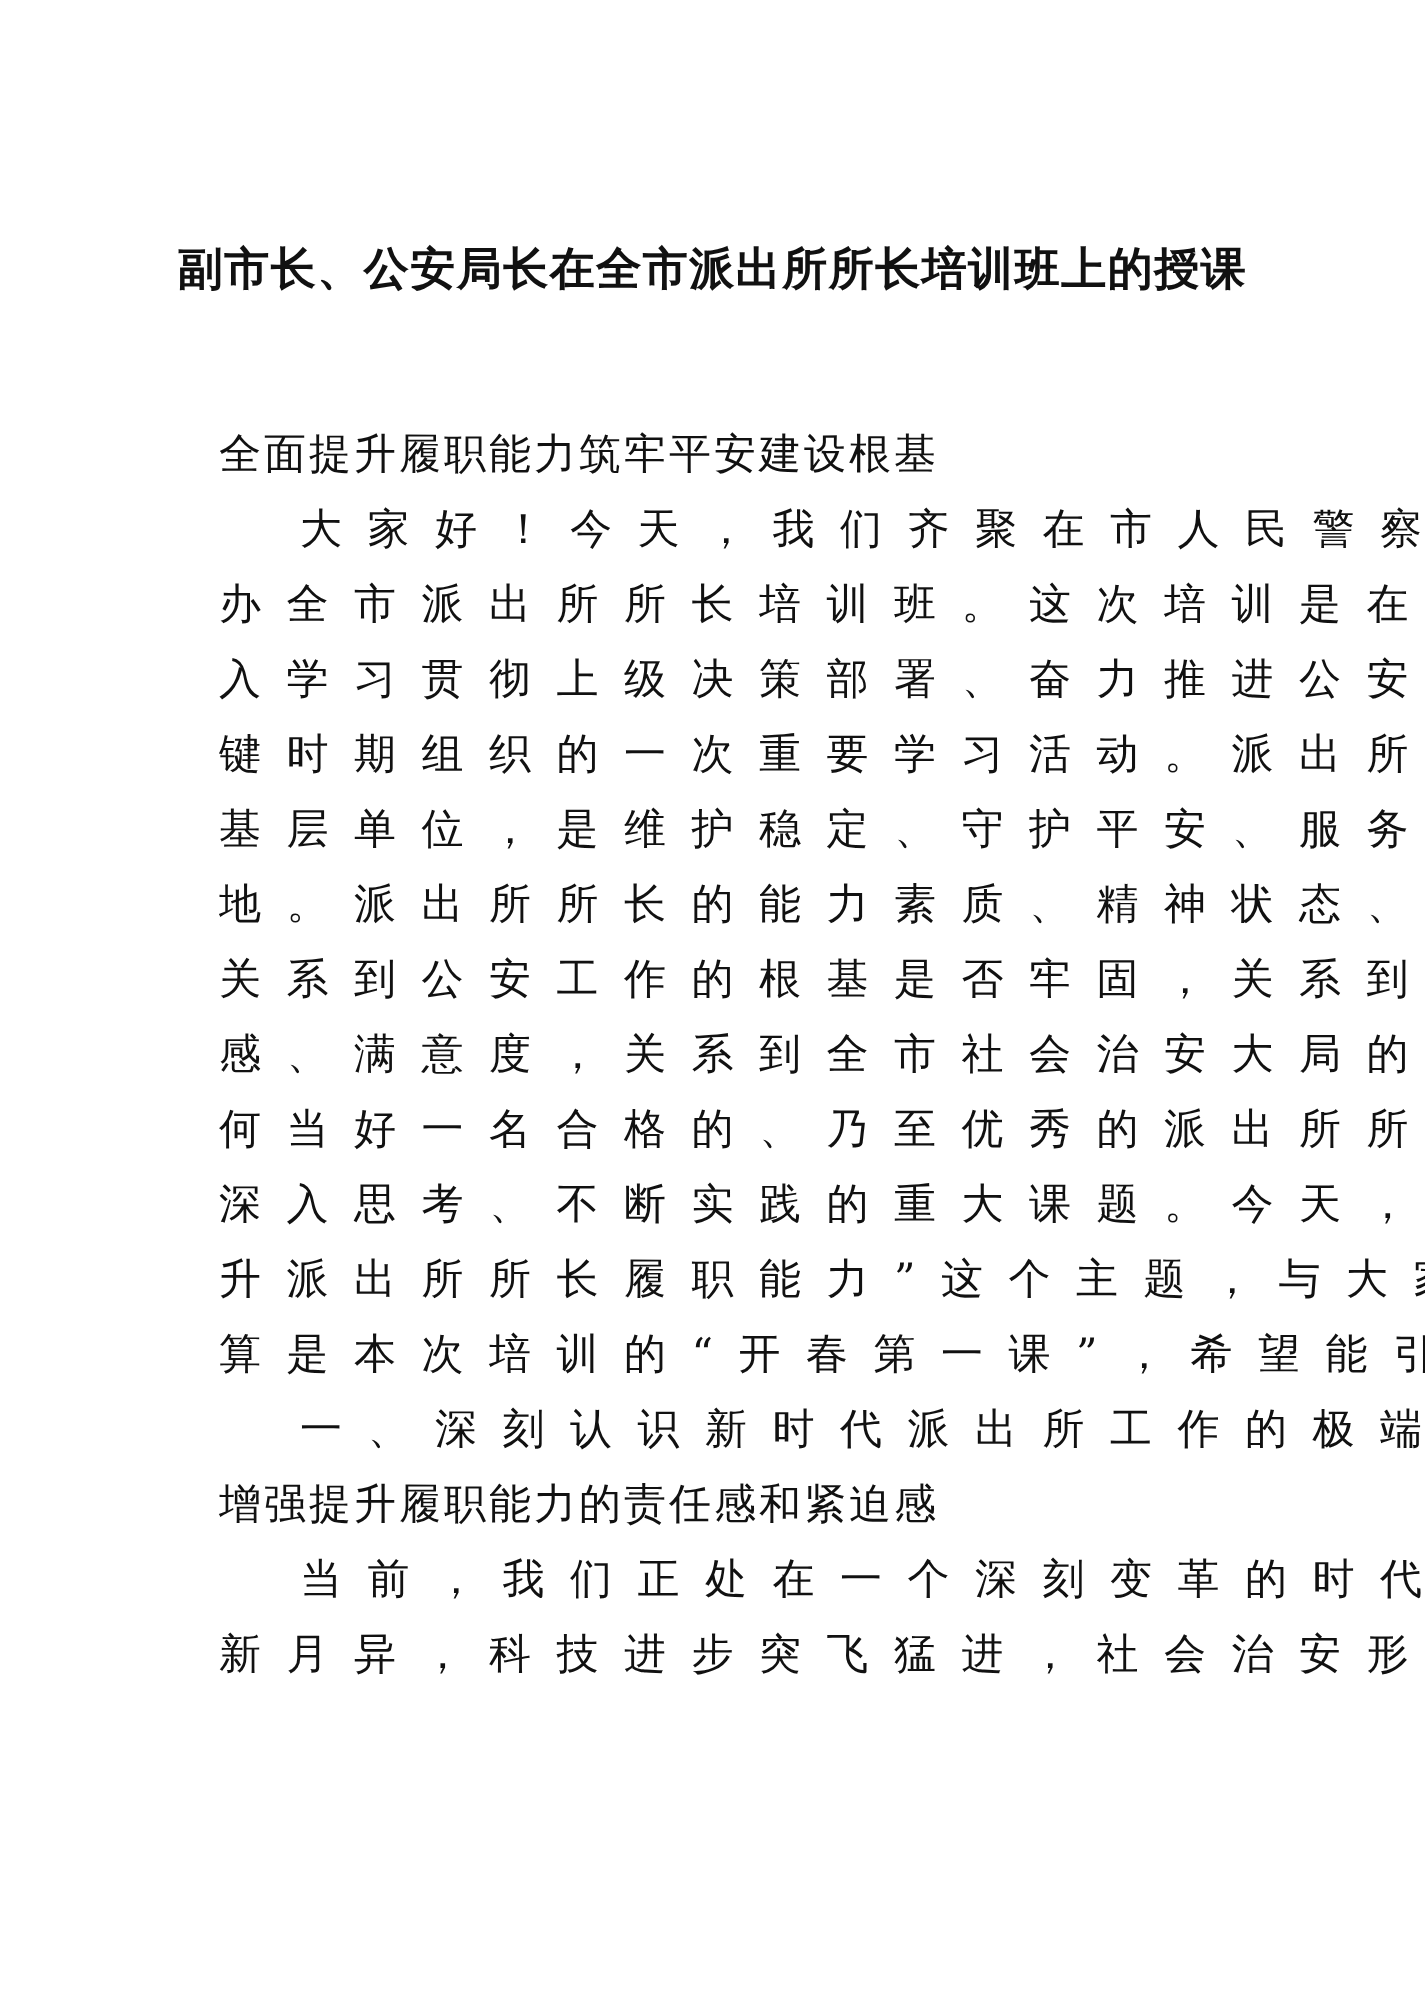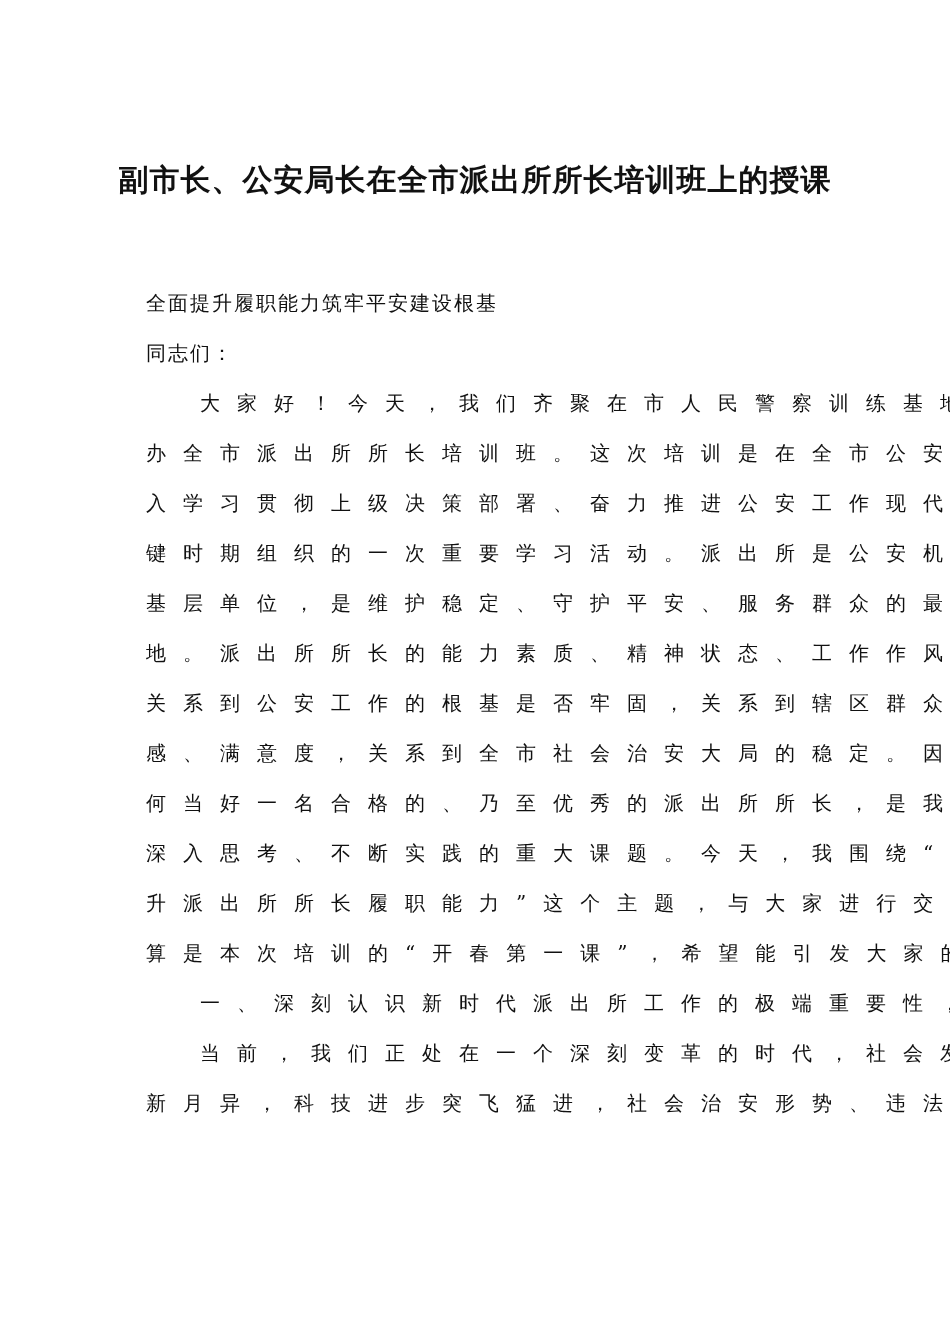--- a/index.html
+++ b/index.html
@@ -36,21 +36,21 @@
     }
     .body-block {
       position: absolute;
       left: 146px;
       top: 278px;
       width: 660px;
     }
     .line {
       height: 50px;
       line-height: 50px;
-      font-size: 20px;
+      font-size: 28px;
       white-space: nowrap;
       overflow: visible;
     }
     .line.spaced {
       letter-spacing: 17px;
     }
     .line.tight {
       letter-spacing: 2px;
     }
     .line.indent {
@@ -60,39 +60,39 @@
 </head>
 <body>
 
 <div class="page">
 
   <h1 class="title">副市长、公安局长在全市派出所所长培训班上的授课</h1>
 
   <div class="body-block">
 
     <div class="line tight">全面提升履职能力筑牢平安建设根基</div>
-    <div class="line tight">同志们：</div>
 
     <div>
       <div class="line spaced indent">大家好！今天，我们齐聚在市人民警察训练基地，举</div>
       <div class="line spaced">办全市派出所所长培训班。这次培训是在全市公安机关深</div>
       <div class="line spaced">入学习贯彻上级决策部署、奋力推进公安工作现代化的关</div>
       <div class="line spaced">键时期组织的一次重要学习活动。派出所是公安机关的最</div>
       <div class="line spaced">基层单位，是维护稳定、守护平安、服务群众的最前沿阵</div>
       <div class="line spaced">地。派出所所长的能力素质、精神状态、工作作风，直接</div>
       <div class="line spaced">关系到公安工作的根基是否牢固，关系到辖区群众的安全</div>
       <div class="line spaced">感、满意度，关系到全市社会治安大局的稳定。因此，如</div>
       <div class="line spaced">何当好一名合格的、乃至优秀的派出所所长，是我们必须</div>
       <div class="line spaced">深入思考、不断实践的重大课题。今天，我围绕“如何提</div>
       <div class="line spaced">升派出所所长履职能力”这个主题，与大家进行交流，也</div>
       <div class="line spaced">算是本次培训的“开春第一课”，希望能引发大家的思考</div>
     </div>
 
     <div>
       <div class="line spaced indent">一、深刻认识新时代派出所工作的极端重要性，切实</div>
+      <div class="line tight">增强提升履职能力的责任感和紧迫感</div>
     </div>
 
     <div>
       <div class="line spaced indent">当前，我们正处在一个深刻变革的时代，社会发展日</div>
       <div class="line spaced">新月异，科技进步突飞猛进，社会治安形势、违法犯罪形</div>
     </div>
 
   </div>
 </div>
 

